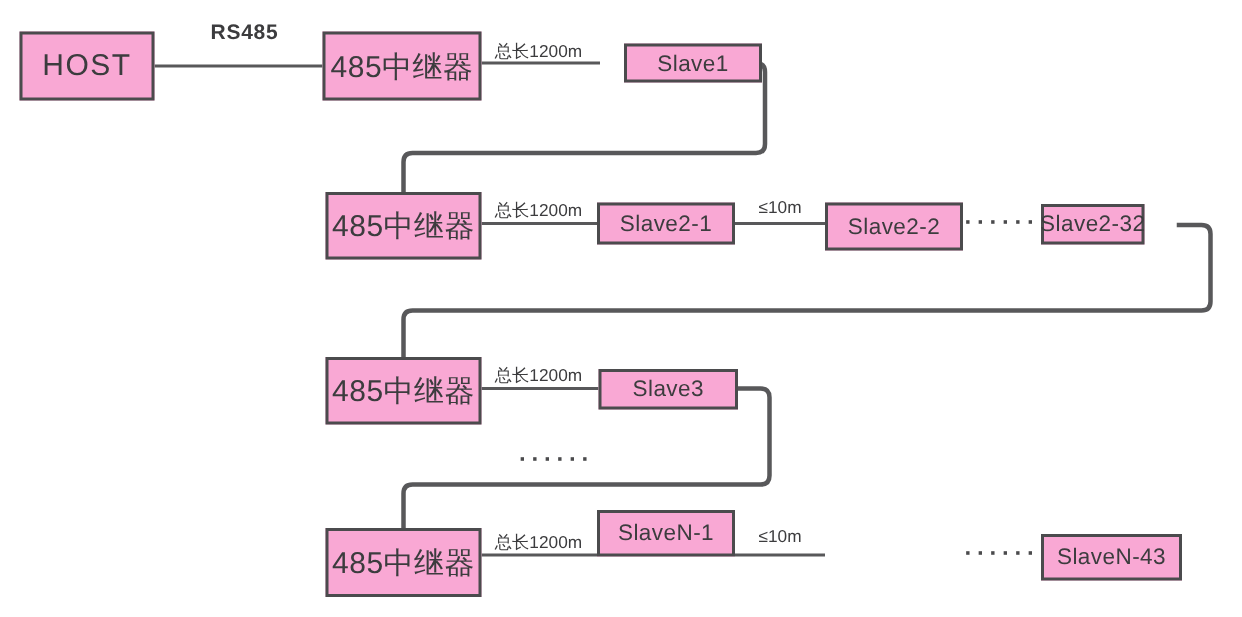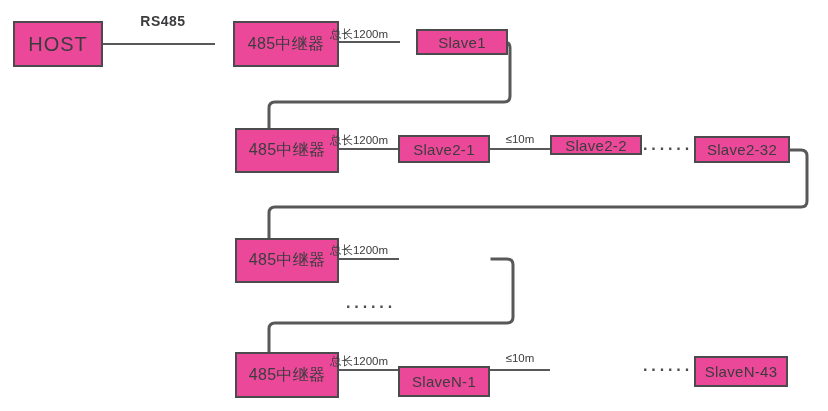--- a/index.html
+++ b/index.html
@@ -12,32 +12,32 @@
     position: relative;
     width: 828px;
     height: 411px;
     background: #ffffff;
     overflow: hidden;
   }
   .box {
     position: absolute;
     box-sizing: border-box;
     border: 2px solid #4b4b4d;
-    background: #ec4899;
+    background: #f9a8d4;
     color: #3c3c3e;
     display: flex;
     align-items: center;
     justify-content: center;
     font-size: 15px;
     letter-spacing: 0.3px;
     white-space: nowrap;
     z-index: 2;
   }
   .box.host { font-size: 20px; letter-spacing: 1px; }
-  .box.repeater { font-size: 16px; margin-left: 18px; }
+  .box.repeater { font-size: 20px; }
   .wire {
     position: absolute;
     height: 2px;
     background: #58585a;
     z-index: 1;
   }
   .lbl {
     position: absolute;
     color: #3c3c3e;
     text-align: center;
@@ -91,27 +91,28 @@
 
   <div class="wire" style="left:321px; top:369px; width:77px;"></div>
   <div class="wire" style="left:490px; top:369px; width:60px;"></div>
 
   <div class="box host" style="left:13px; top:21px; width:90px; height:46px;">HOST</div>
   <div class="box repeater" style="left:215px; top:21px; width:106px; height:46px;">485中继器</div>
   <div class="box" style="left:416px; top:29px; width:92px; height:26px;">Slave1</div>
 
   <div class="box repeater" style="left:217px; top:128px; width:104px; height:45px;">485中继器</div>
   <div class="box" style="left:398px; top:135px; width:92px; height:28px;">Slave2-1</div>
-  <div class="box" style="left:550px; top:135px; width:92px; height:20px;">Slave2-2</div>
-  <div class="box" style="left:694px; top:136px; width:96px; height:27px;">Slave2-32</div>
+  <div class="box" style="left:550px; top:135px; width:92px; height:32px;">Slave2-2</div>
+  <div class="box" style="left:694px; top:136px; width:69px; height:27px;">Slave2-32</div>
 
   <div class="box repeater" style="left:217px; top:238px; width:104px; height:45px;">485中继器</div>
+  <div class="box" style="left:399px; top:246px; width:93px; height:27px;">Slave3</div>
 
   <div class="box repeater" style="left:217px; top:352px; width:104px; height:46px;">485中继器</div>
-  <div class="box" style="left:398px; top:366px; width:92px; height:31px;">SlaveN-1</div>
+  <div class="box" style="left:398px; top:340px; width:92px; height:31px;">SlaveN-1</div>
   <div class="box" style="left:694px; top:356px; width:94px; height:31px;">SlaveN-43</div>
 
   <div class="lbl rs485" style="left:130px; top:13px; width:66px;font-weight:bold;">RS485</div>
   <div class="lbl" style="left:322px; top:27px; width:74px;">总长1200m</div>
   <div class="lbl" style="left:322px; top:133px; width:74px;">总长1200m</div>
   <div class="lbl" style="left:496px; top:133px; width:48px;">≤10m</div>
   <div class="lbl" style="left:322px; top:243px; width:74px;">总长1200m</div>
   <div class="lbl" style="left:322px; top:354px; width:74px;">总长1200m</div>
   <div class="lbl" style="left:496px; top:352px; width:48px;">≤10m</div>
 

